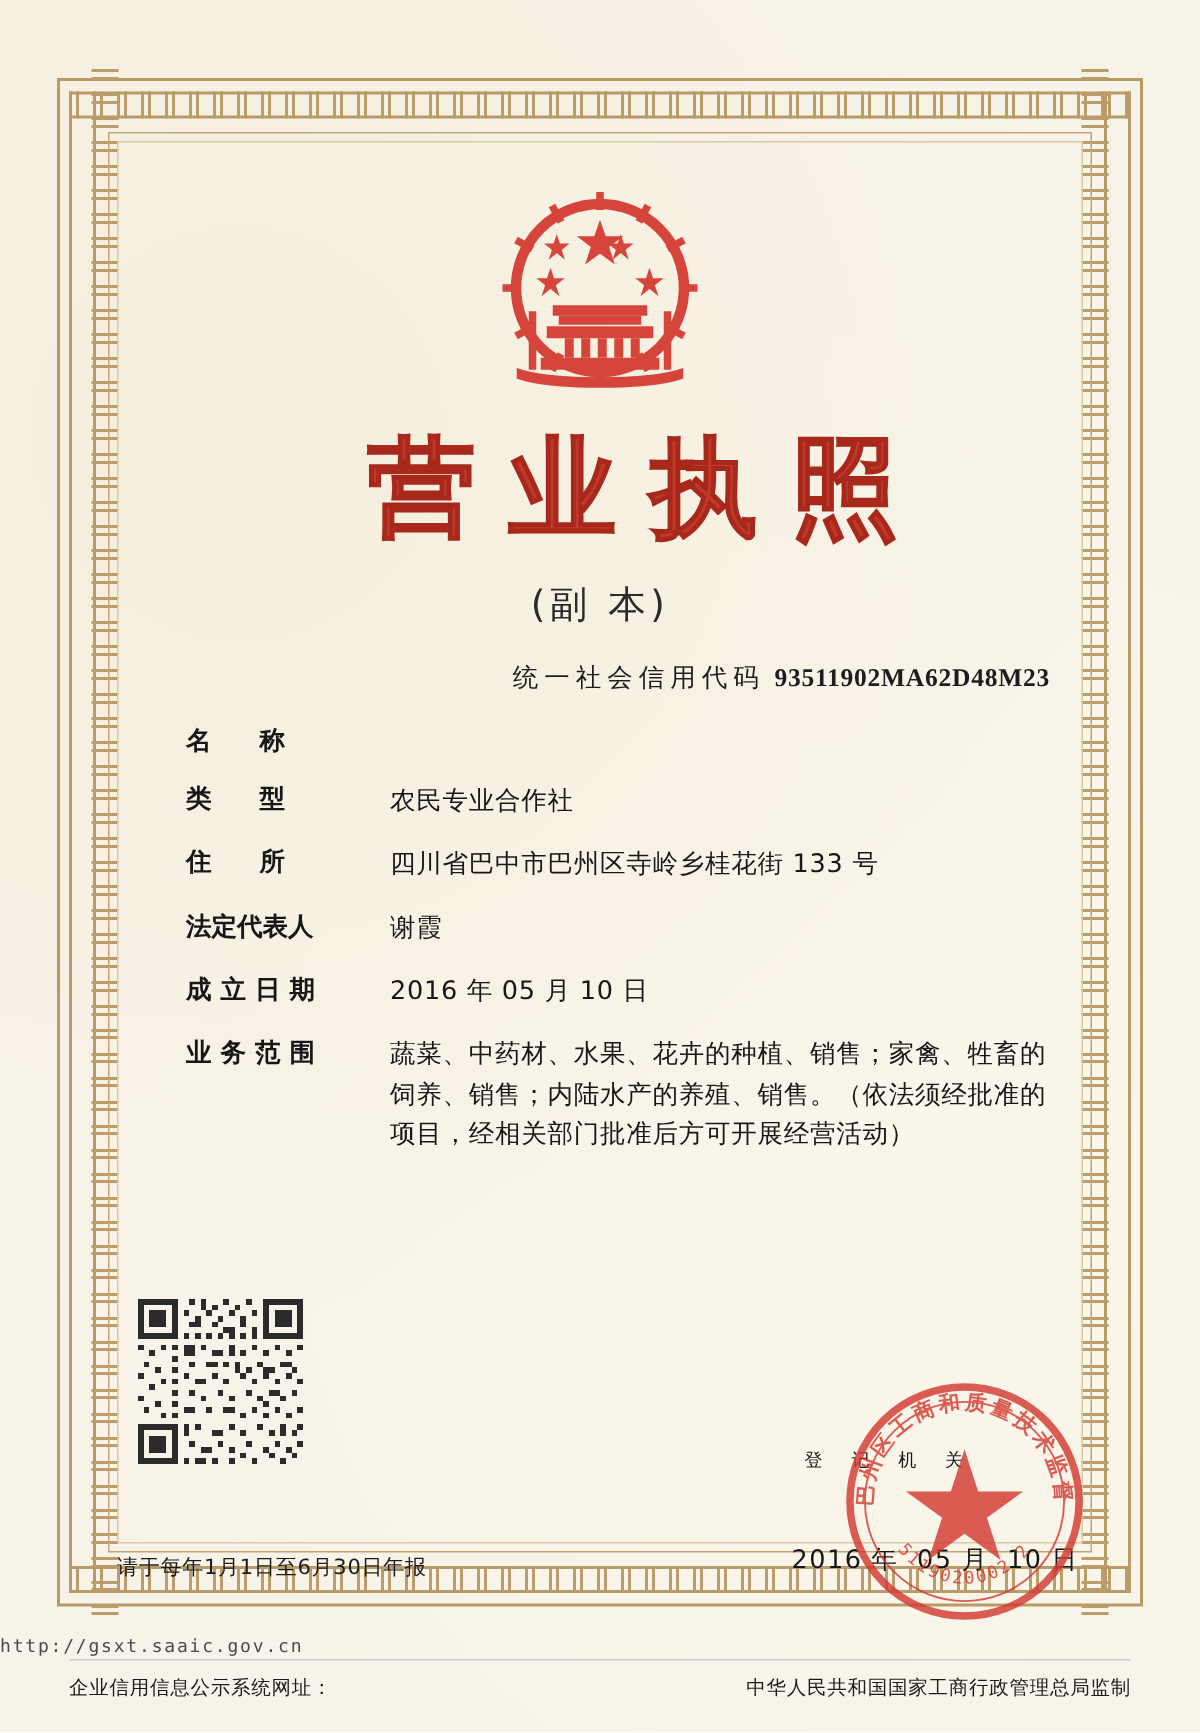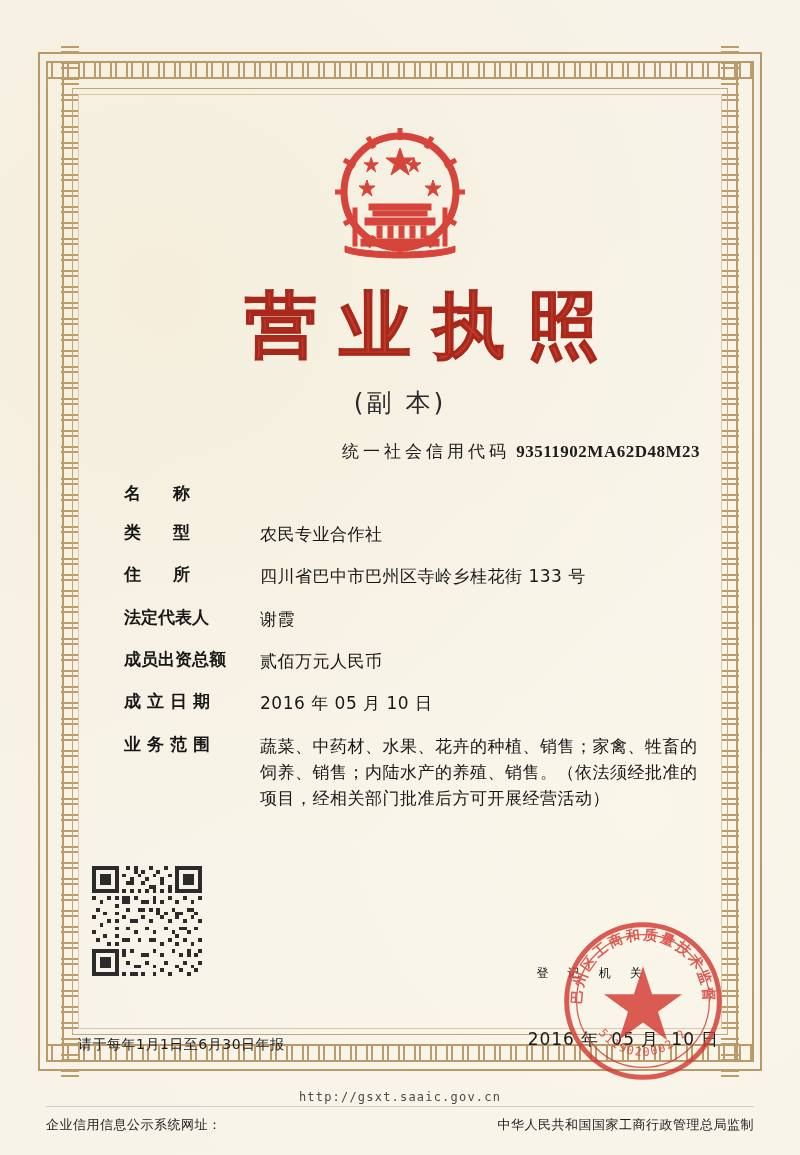--- a/index.html
+++ b/index.html
@@ -220,21 +220,20 @@
     top: 1036px;
     font-family: "DejaVu Sans", sans-serif;
     font-size: 14px;
     color: #1b1b1b;
     letter-spacing: 0.5px;
   }
   .url {
     position: absolute;
     left: 0; right: 0;
     top: 1090px;
-    text-align: center;
     font-family: "DejaVu Sans Mono", monospace;
     font-size: 12px;
     color: #4a4a4a;
     letter-spacing: 1.2px;
   }
   .footer {
     position: absolute;
     left: 46px;
     right: 46px;
     top: 1116px;
@@ -338,24 +337,20 @@
     <div class="row">
       <div class="label sp3">住 所</div>
       <div class="value normal">四川省巴中市巴州区寺岭乡桂花街 133 号</div>
     </div>
 
     <div class="row">
       <div class="label sp1">法定代表人</div>
       <div class="value normal">谢霞</div>
     </div>
 
-    <div class="row">
-      <div class="label sp1">成员出资总额</div>
-      <div class="value normal">贰佰万元人民币</div>
-    </div>
 
     <div class="row">
       <div class="label sp2">成立日期</div>
       <div class="value normal">2016 年 05 月 10 日</div>
     </div>
 
     <div class="row">
       <div class="label sp2">业务范围</div>
       <div class="value normal">蔬菜、中药材、水果、花卉的种植、销售；家禽、牲畜的饲养、销售；内陆水产的养殖、销售。（依法须经批准的项目，经相关部门批准后方可开展经营活动）</div>
     </div>

